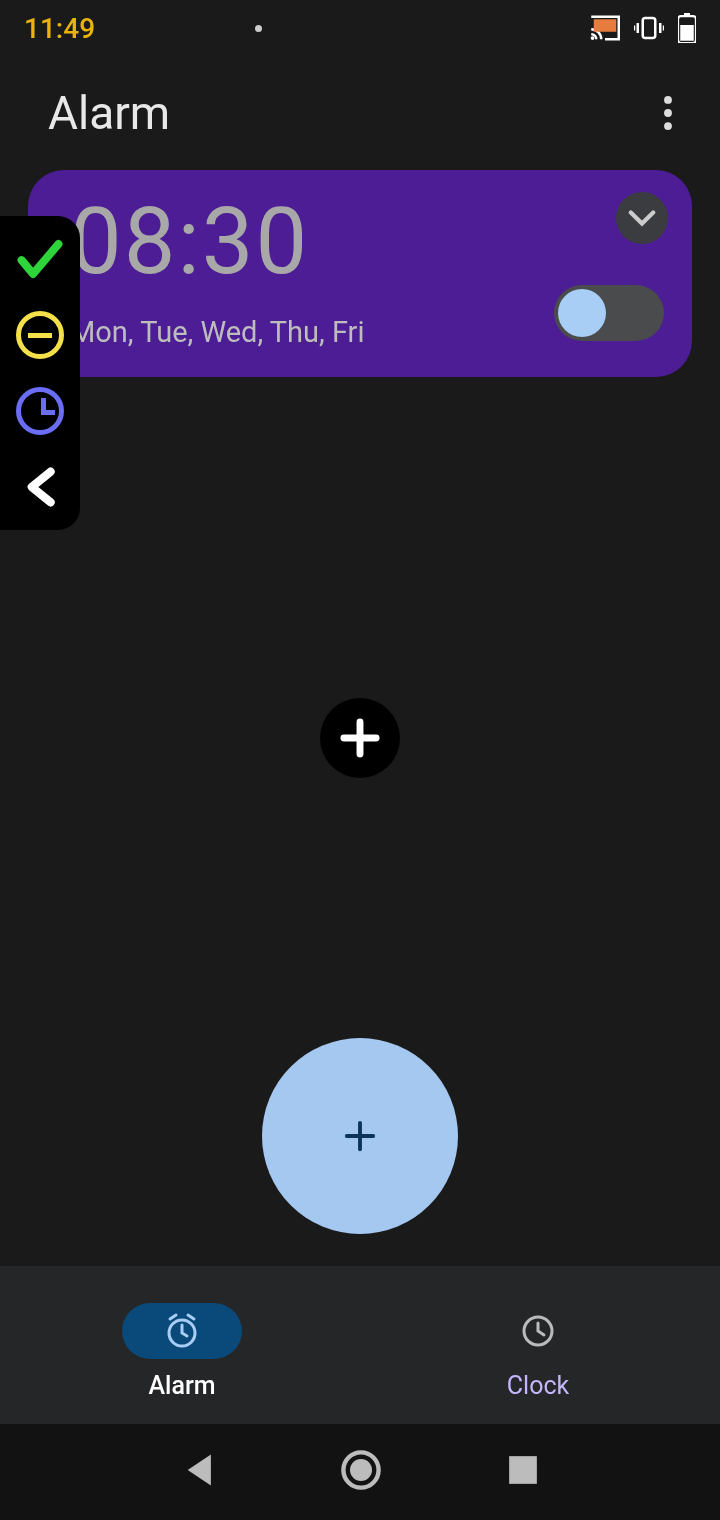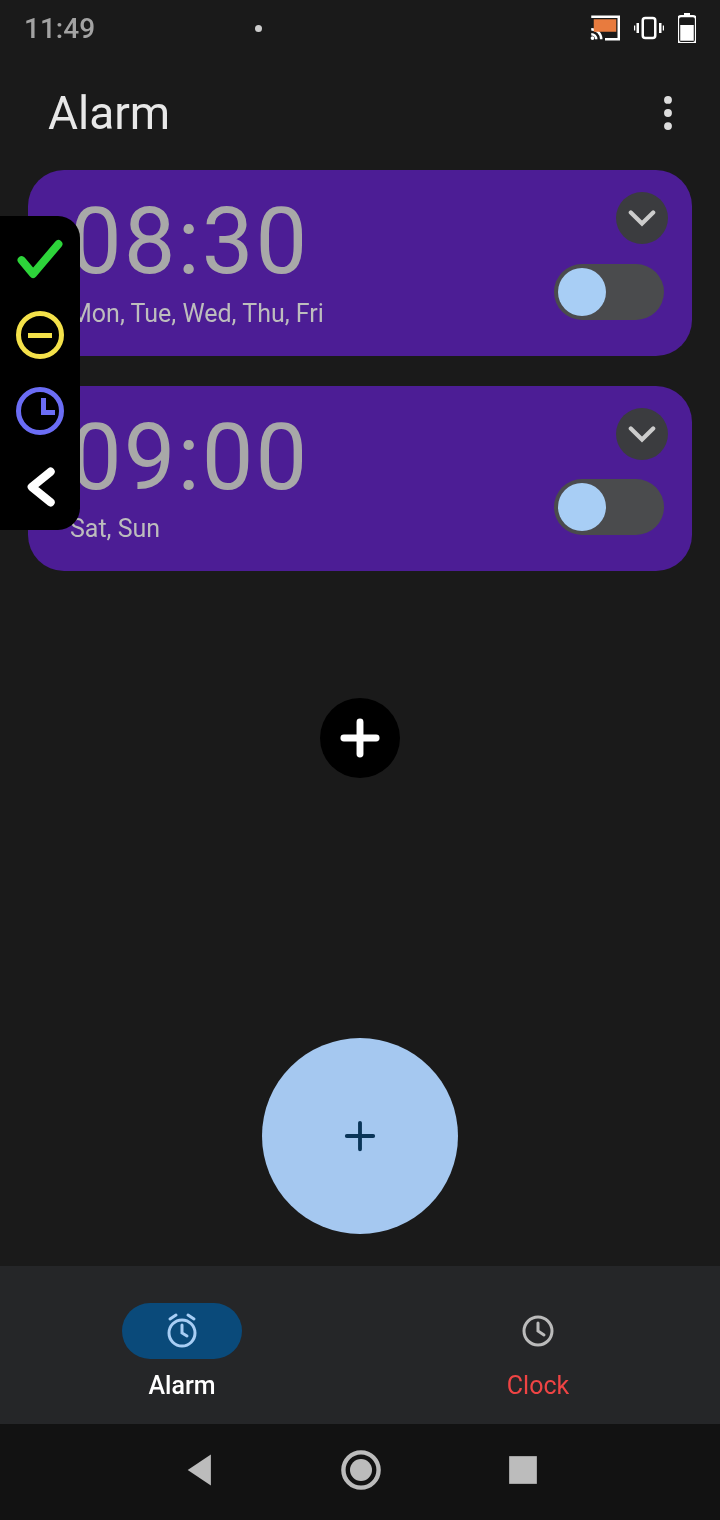--- a/index.html
+++ b/index.html
@@ -12,21 +12,21 @@
   overflow: hidden;
 }
 
 
 .status-bar {
   height: 56px;
   display: flex; align-items: center;
   padding: 0 24px;
   justify-content: space-between;
 }
-.status-left { display: flex; align-items: center; gap: 20px; font-size: 28px; font-weight: 500; color: #a3a3a3; }
+.status-left { display: flex; align-items: center; gap: 20px; font-size: 28px; font-weight: 500; color: #eab308; }
 .status-dot { width: 7px; height: 7px; background: #ccc; border-radius: 50%; margin-left: 140px; }
 .status-right { display: flex; align-items: center; gap: 14px; }
 .cast-icon svg, .vibrate-icon svg, .battery-icon svg { display: block; }
 
 
 .app-header {
   display: flex; align-items: center; justify-content: space-between;
   padding: 30px 32px 30px 48px;
 }
 .app-title { font-size: 46px; font-weight: 400; color: #e8e8e8; }
@@ -42,23 +42,23 @@
   position: relative;
 }
 .alarm-time {
   font-size: 92px;
   font-weight: 400;
   color: #a8a8a8;
   letter-spacing: 2px;
   line-height: 1.05;
 }
 .alarm-days {
-  font-size: 25px;
+  font-size: 29px;
   color: #bdbdbd;
-  margin-top: 8px;
+  margin-top: 24px;
 }
 .expand-btn {
   position: absolute;
   top: 22px; right: 24px;
   width: 52px; height: 52px;
   border-radius: 50%;
   background: #3b3c3f;
   display: flex; align-items: center; justify-content: center;
 }
 .alarm-toggle {
@@ -108,21 +108,21 @@
   align-items: center;
   padding: 12px 4px 0;
 }
 .nav-item { display:flex; flex-direction:column; align-items:center; gap:12px; min-width:120px; }
 .nav-icon-wrap {
   width: 120px; height: 56px;
   border-radius: 28px;
   display:flex; align-items:center; justify-content:center;
 }
 .nav-item.active .nav-icon-wrap { background: #0a4a7a; }
-.nav-label { font-size: 25px; color: #ef4444; }
+.nav-label { font-size: 25px; color: #c4b5fd; }
 .nav-item.active .nav-label { color: #fff; font-weight:500; }
 
 
 .sys-bar {
   position: absolute;
   left:0; right:0; bottom:0; height: 96px;
   display:flex; justify-content:space-around; align-items:center;
   padding: 0 120px;
   background:#121212;
 }
@@ -196,32 +196,20 @@
     <div class="expand-btn">
       <svg width="28" height="18" viewBox="0 0 20 12">
           <path d="M2 2l8 8 8-8" fill="none" stroke="#ccc" stroke-width="3" stroke-linecap="round"></path>
         </svg>
     </div>
     <div class="alarm-toggle">
       <div class="toggle-knob"></div>
     </div>
   </div>
 
-  <div class="alarm-card">
-    <div class="alarm-time">09:00</div>
-    <div class="alarm-days">Sat, Sun</div>
-    <div class="expand-btn">
-      <svg width="28" height="18" viewBox="0 0 20 12">
-          <path d="M2 2l8 8 8-8" fill="none" stroke="#ccc" stroke-width="3" stroke-linecap="round"></path>
-        </svg>
-    </div>
-    <div class="alarm-toggle">
-      <div class="toggle-knob"></div>
-    </div>
-  </div>
 </div>
 
 <div class="black-plus">
   <svg width="46" height="46" viewBox="0 0 40 40">
       <path d="M20 6v28M6 20h28" stroke="#fff" stroke-width="6" stroke-linecap="round"></path>
     </svg>
 </div>
 
 <div class="fab">
   <svg width="44" height="44" viewBox="0 0 40 40">

